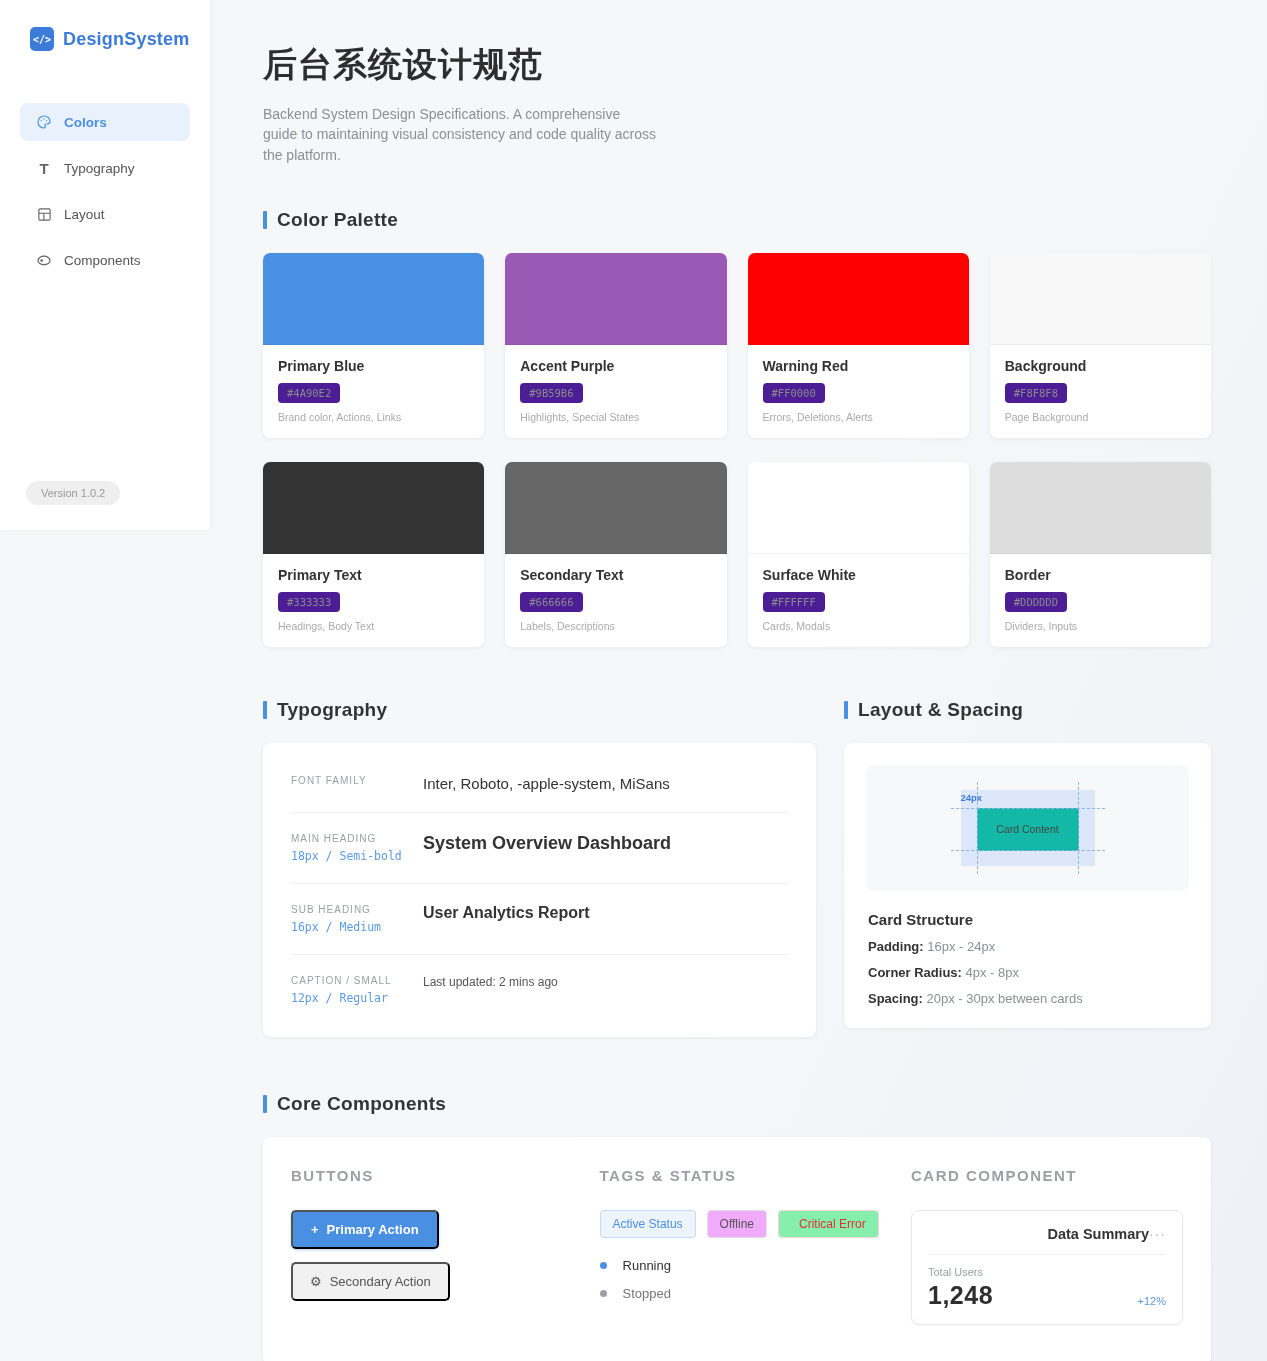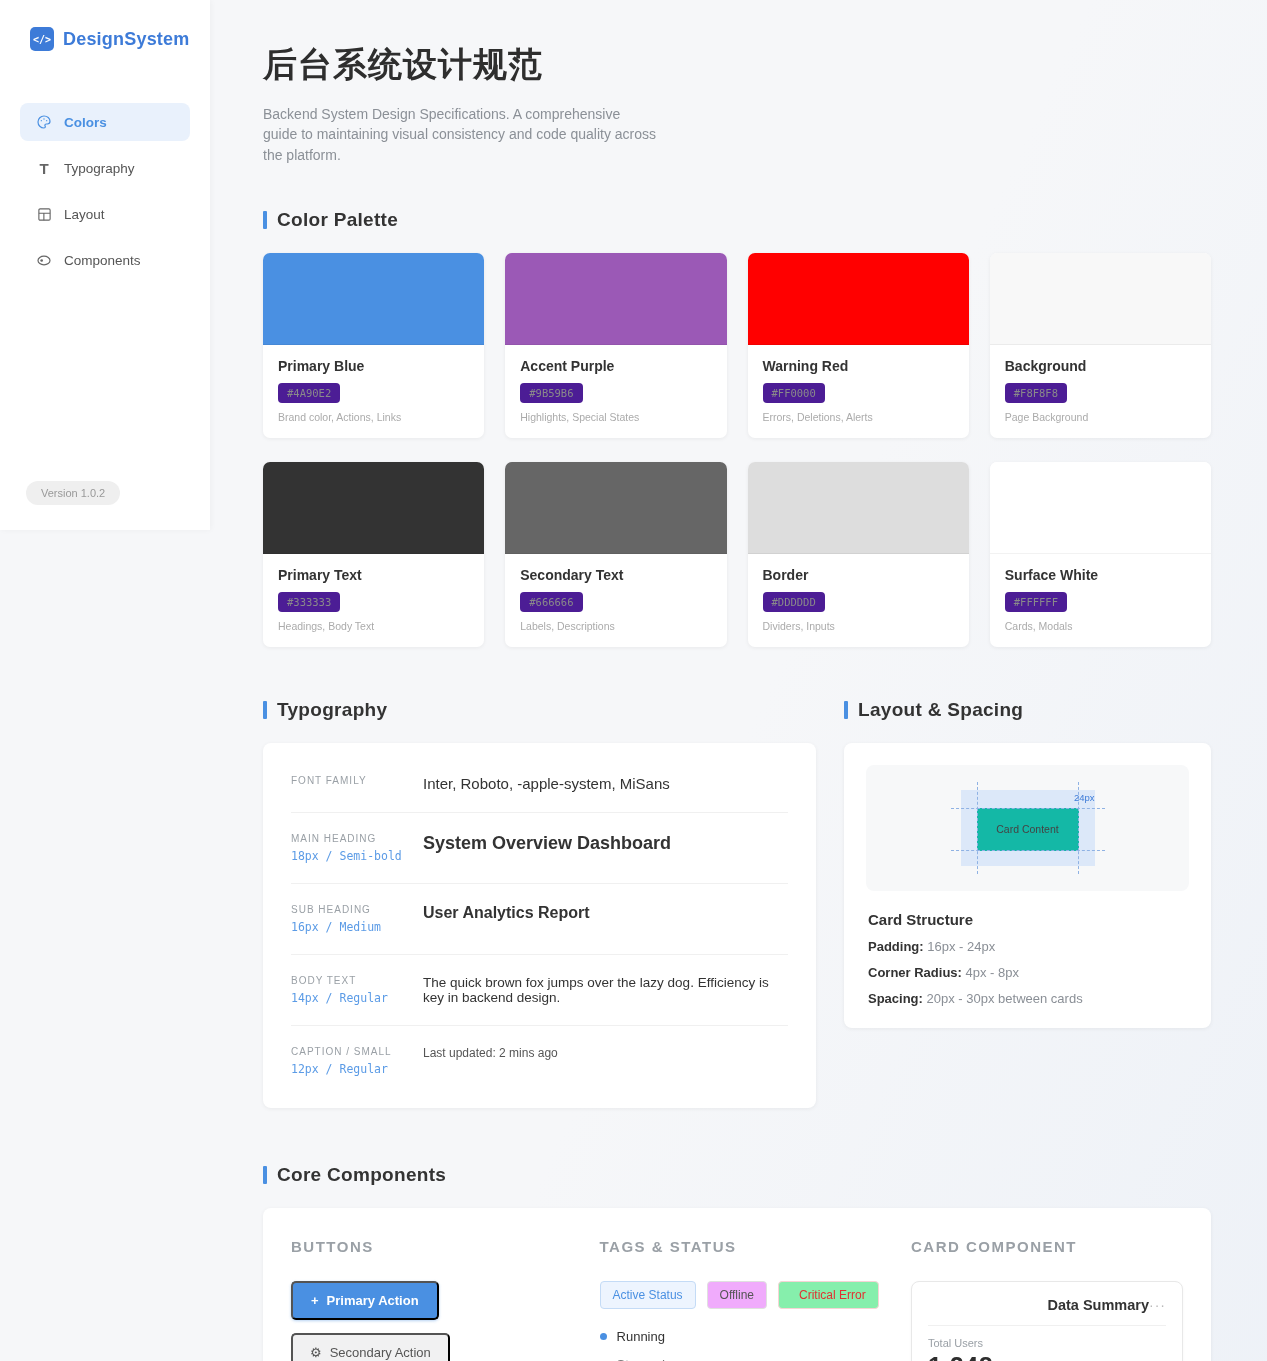--- a/index.html
+++ b/index.html
@@ -81,21 +81,21 @@
   .sample-2 { font-size:16px; font-weight:600; }
   .sample-3 { font-size:13.5px; }
   .sample-4 { font-size:12px; color:#555; }
   
   .layout-panel { padding:22px; }
   .diagram-wrap { background:#F7F8F9; border-radius:8px; height:126px; display:flex; align-items:center; justify-content:center; }
   .diagram-outer { position:relative; width:134px; height:76px; background:#DCE8F9; }
   .guide { position:absolute; }
   .guide.v { top:-8px; bottom:-8px; border-left:1px dashed #8FB2E4; width:0; }
   .guide.h { left:-10px; right:-10px; border-top:1px dashed #8FB2E4; height:0; }
-  .diagram-label { position:absolute; top:2px; left:0; right:0; text-align:right; font-size:9.5px; font-weight:normal; color:#3D7BD8; }
+  .diagram-label { position:absolute; top:2px; left:0; right:0; text-align:left; font-size:9.5px; font-weight:bold; color:#3D7BD8; }
   .diagram-inner {
     position:absolute; left:16px; right:16px; top:18px; bottom:15px;
     background:#14b8a6; border:1px dashed #8FB2E4;
     display:flex; align-items:center; justify-content:center;
     font-size:10.5px; color:#444;
   }
   .card-structure-title { margin:20px 0 4px; font-size:15px; font-weight:800; color:#333; padding-left:2px; }
   .spec-line { font-size:13px; margin-top:11px; padding-left:2px; }
   .spec-label { font-weight:bold; color:#333; }
   .spec-value { color:#8a8f96; }
@@ -110,21 +110,21 @@
   .btn { font-size:13px; border-radius:5px; cursor:pointer; display:inline-flex; align-items:center; gap:8px; }
   .btn-primary { background:#4A90E2; color:#fff; padding:10px 18px; font-weight:600; box-shadow:0 1px 3px rgba(74,144,226,0.4); }
   .btn-secondary { background:#F1F1F2; color:#555; padding:10px 17px; }
   .btn .glyph { font-size:13px; line-height:1; }
   .tag-row { display:flex; gap:11px; }
   .tag { font-size:12px; padding:6px 12px; border-radius:4px; border:1px solid transparent; }
   .tag-active { background:#EDF4FE; border-color:#C4DBF6; color:#4A90E2; }
   .tag-offline { background:#f0abfc; border-color:#E0E0E0; color:#555; }
   .tag-error { background:#86efac; border-color:#F6D4D4; color:#E03131; font-weight:400;padding-left:20px; }
   .status-list { margin-top:20px; display:flex; flex-direction:column; gap:13px; }
-  .status-item { display:flex; align-items:center; gap:10px; font-size:13px; color:#333; }
+  .status-item { display:flex; align-items:center; gap:16px; font-size:13px; color:#333; }
   .status-item.dim { color:#777; }
   .dot { width:7px; height:7px; border-radius:50%; }
   .dot-blue { background:#4A90E2; }
   .dot-gray { background:#9aa0a6; }
   .summary-card { border:1px solid #E8E8E8; border-radius:8px; padding:15px 16px 14px; background:#fff; box-shadow:0 1px 3px rgba(0,0,0,0.04); }
   .summary-head { display:flex; justify-content:flex-end; align-items:center; }
   .summary-title { font-size:14.5px; font-weight:800; color:#333; }
   .summary-menu { color:#b9b9b9; font-size:14px; letter-spacing:1px; cursor:pointer; }
   .summary-divider { border-top:1px solid #F0F0F0; margin:12px 0 11px; }
   .summary-label { font-size:11px; color:#9AA0A6; }
@@ -238,34 +238,34 @@
       <div class="color-card">
         <div class="swatch" style="background: rgb(102, 102, 102);"></div>
         <div class="color-card-body">
           <div class="color-name">Secondary Text</div>
           <div><span class="color-hex">#666666</span></div>
           <div class="color-usage">Labels, Descriptions</div>
         </div>
       </div>
 
       <div class="color-card">
+        <div class="swatch" style="background: rgb(255, 255, 255);"></div>
+        <div class="color-card-body">
+          <div class="color-name">Surface White</div>
+          <div><span class="color-hex">#FFFFFF</span></div>
+          <div class="color-usage">Cards, Modals</div>
+        </div>
+      </div>
+
+      <div class="color-card">
         <div class="swatch" style="background: rgb(221, 221, 221);"></div>
         <div class="color-card-body">
           <div class="color-name">Border</div>
           <div><span class="color-hex">#DDDDDD</span></div>
           <div class="color-usage">Dividers, Inputs</div>
-        </div>
-      </div>
-
-      <div class="color-card">
-        <div class="swatch" style="background: rgb(255, 255, 255);"></div>
-        <div class="color-card-body">
-          <div class="color-name">Surface White</div>
-          <div><span class="color-hex">#FFFFFF</span></div>
-          <div class="color-usage">Cards, Modals</div>
         </div>
       </div>
 
     </div>
   </section>
 
   <div class="two-col">
     <section class="col-typo">
       <div class="section-header">
         <span class="section-bar"></span>
@@ -285,27 +285,20 @@
             <div class="typo-meta">18px / Semi-bold</div>
           </div>
           <div class="typo-sample sample-1">System Overview Dashboard</div>
         </div>
         <div class="typo-row">
           <div class="typo-label-col">
             <div class="typo-label">SUB HEADING</div>
             <div class="typo-meta">16px / Medium</div>
           </div>
           <div class="typo-sample sample-2">User Analytics Report</div>
-        </div>
-        <div class="typo-row">
-          <div class="typo-label-col">
-            <div class="typo-label">BODY TEXT</div>
-            <div class="typo-meta">14px / Regular</div>
-          </div>
-          <div class="typo-sample sample-3">The quick brown fox jumps over the lazy dog. Efficiency is key in backend design.</div>
         </div>
         <div class="typo-row">
           <div class="typo-label-col">
             <div class="typo-label">CAPTION / SMALL</div>
             <div class="typo-meta">12px / Regular</div>
           </div>
           <div class="typo-sample sample-4">Last updated: 2 mins ago</div>
         </div>
       </div>
     </section>

